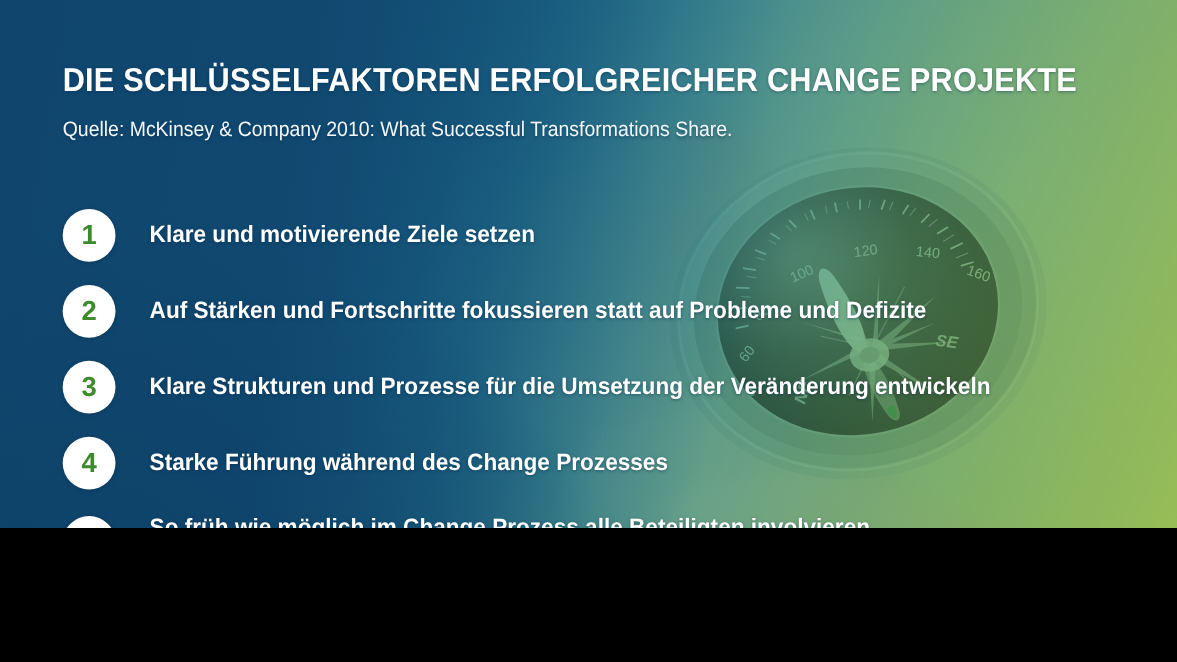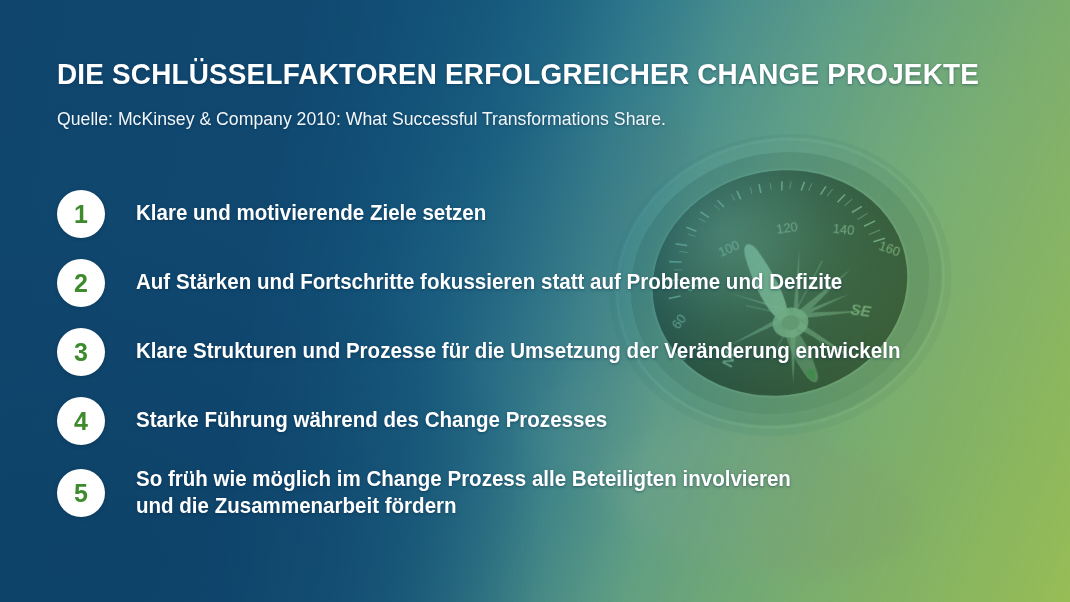--- a/index.html
+++ b/index.html
@@ -3,21 +3,21 @@
 <meta charset="utf-8">
 <style>
   html, body {
     margin: 0;
     padding: 0;
     background: #000;
   }
   #slide {
     position: relative;
     width: 1070px;
-    height: 602px;
+    height: 480px;
     overflow: hidden;
     font-family: "Liberation Sans", sans-serif;
     background: #15527c;
   }
 
   
   .photo-layer {
     position: absolute;
     inset: 0;
     overflow: hidden;

